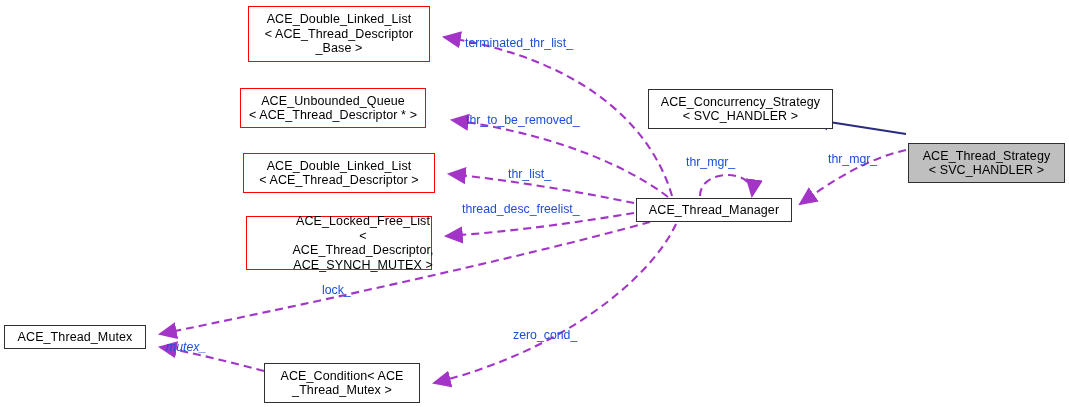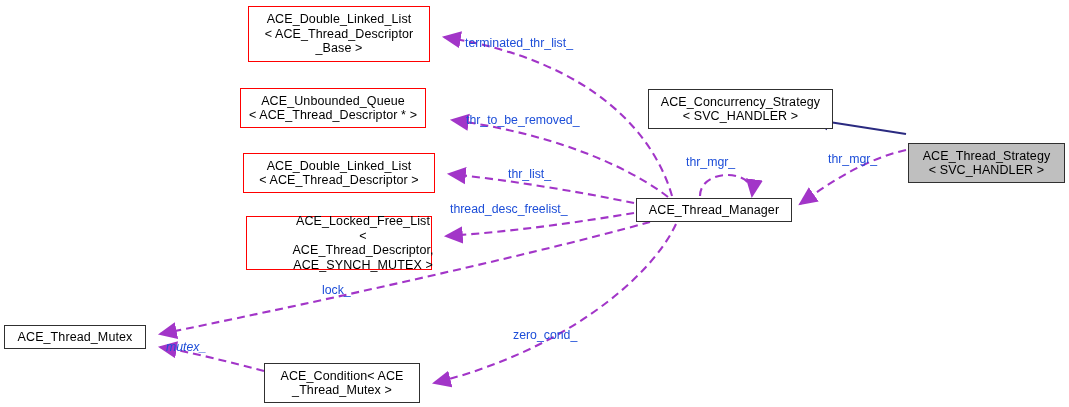--- a/index.html
+++ b/index.html
@@ -115,21 +115,21 @@
 
   <div class="node highlight" style="left:908px;top:123px;width:157px;height:40px;margin-top:20px;">ACE_Thread_Strategy
 &lt; SVC_HANDLER &gt;</div>
 
   <div class="edge-label" style="left:465px;top:37px;">terminated_thr_list_</div>
 
   <div class="edge-label" style="left:466px;top:114px;">thr_to_be_removed_</div>
 
   <div class="edge-label" style="left:508px;top:168px;">thr_list_</div>
 
-  <div class="edge-label" style="left:450px;top:203px;">thread_desc_freelist_</div>
+  <div class="edge-label" style="left:462px;top:203px;">thread_desc_freelist_</div>
 
   <div class="edge-label" style="left:322px;top:284px;">lock_</div>
 
   <div class="edge-label" style="left:166px;top:341px;font-style:italic;">mutex_</div>
 
   <div class="edge-label" style="left:513px;top:329px;">zero_cond_</div>
 
   <div class="edge-label" style="left:686px;top:156px;">thr_mgr_</div>
 
   <div class="edge-label" style="left:828px;top:153px;">thr_mgr_</div>

